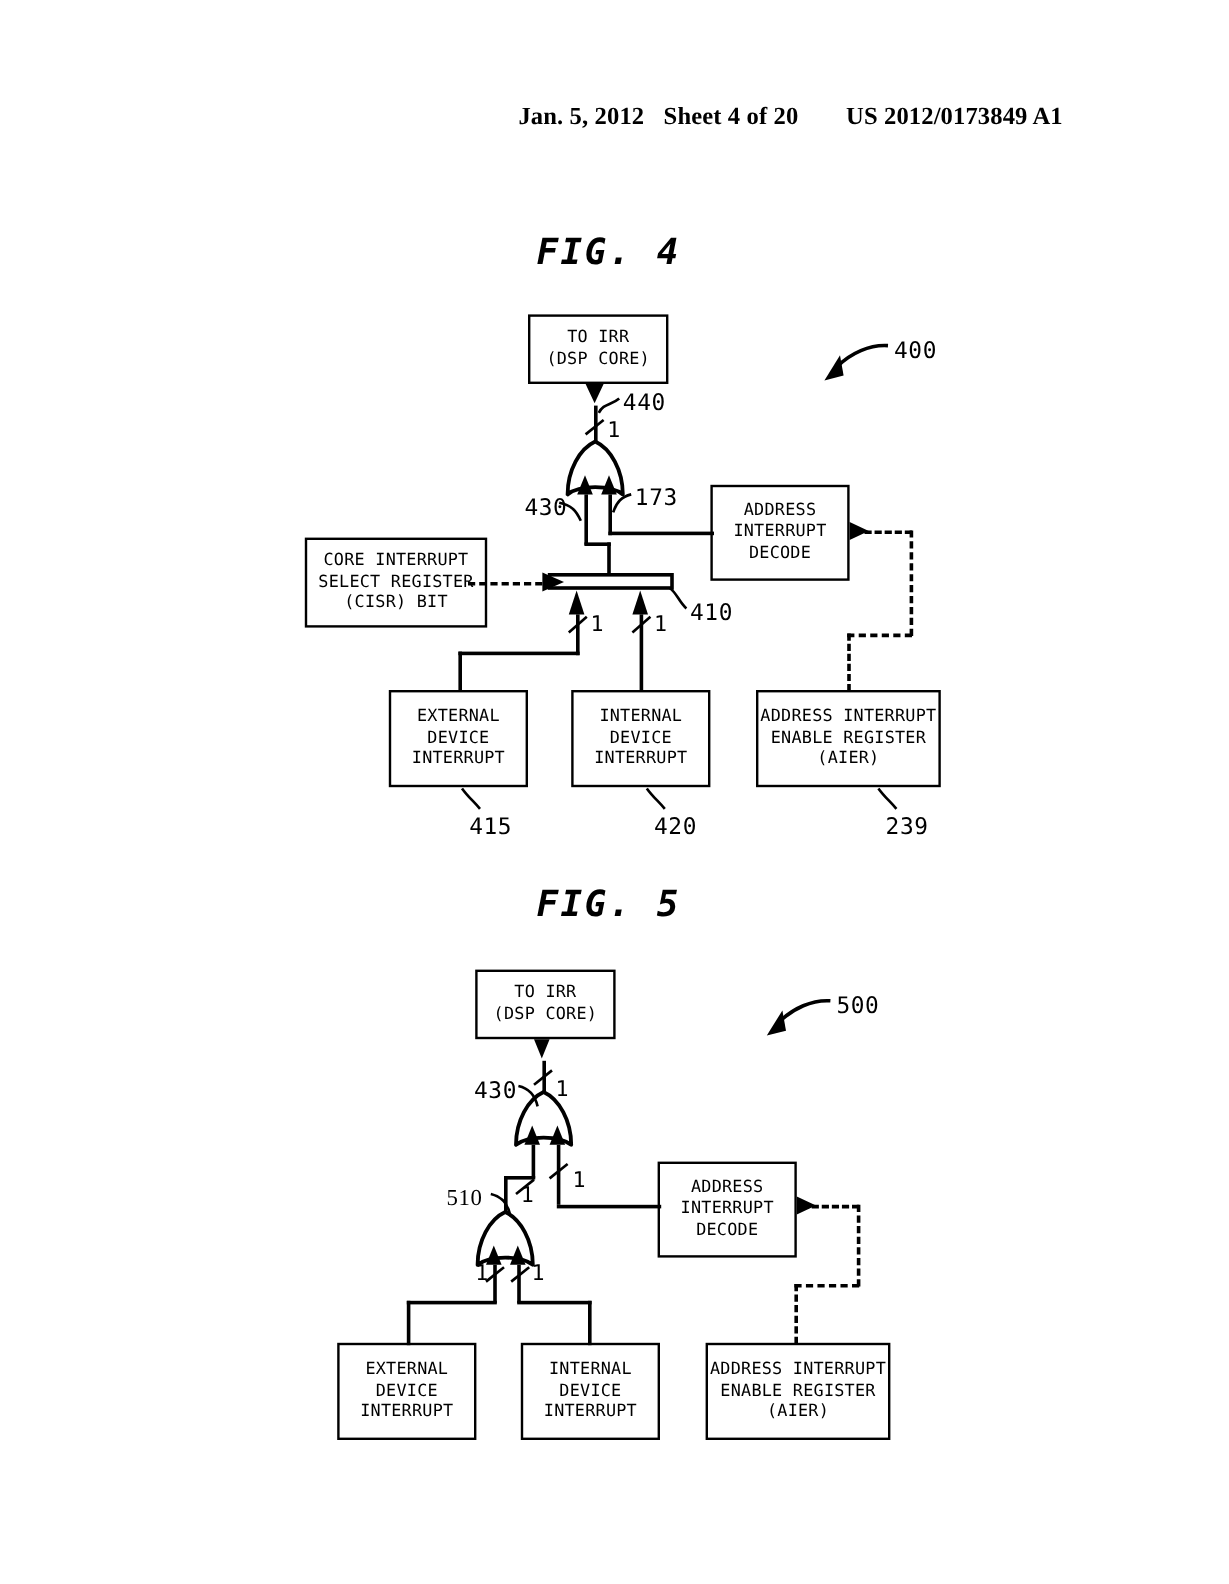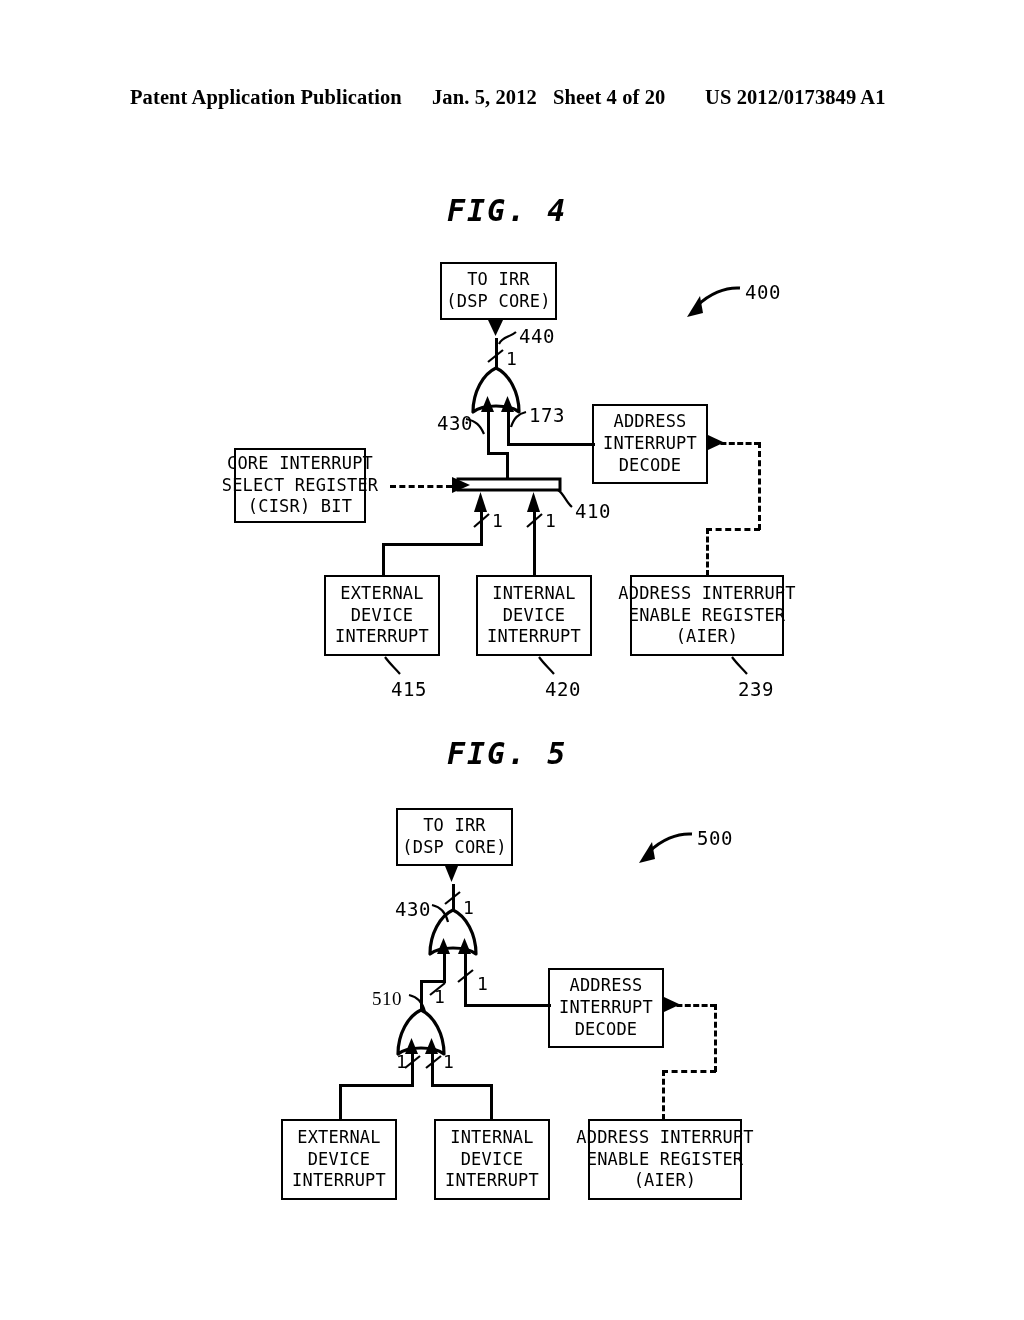--- a/index.html
+++ b/index.html
@@ -51,21 +51,21 @@
   .dbox {
     position: absolute;
     box-sizing: border-box;
     border: 2.5px solid #000;
     background: #fff;
     display: flex;
     flex-direction: column;
     align-items: center;
     justify-content: center;
     font-family: "DejaVu Sans Mono", monospace;
-    font-size: 17px;
+    font-size: 14px;
     line-height: 1.28;
     text-align: center;
     letter-spacing: 0.2px;
     white-space: nowrap;
   }
   .dbox .ln { display: block; }
 
   
   .wire-h, .wire-v {
     position: absolute;
@@ -110,40 +110,39 @@
     left: 0; top: 0;
     width: 1024px;
     height: 1320px;
     pointer-events: none;
   }
 </style>
 </head>
 <body>
 
 <div id="pub-header">
-  <span class="h-pub">Patent Application Publication</span>
   <span class="h-date">Jan. 5, 2012</span>
   <span class="h-sheet">Sheet 4 of 20</span>
   <span class="h-num">US 2012/0173849 A1</span>
 </div>
 
 <div class="fig-caption" style="left:447px; top:193px;">FIG. 4</div>
 
 <div class="dbox" style="left:440px; top:262px; width:117px; height:58px;">
   <span class="ln">TO IRR</span>
   <span class="ln">(DSP CORE)</span>
 </div>
 
 <div class="dbox" style="left:592px; top:404px; width:116px; height:80px;">
   <span class="ln">ADDRESS</span>
   <span class="ln">INTERRUPT</span>
   <span class="ln">DECODE</span>
 </div>
 
-<div class="dbox" style="left:234px; top:448px; width:132px; height:75px;">
+<div class="dbox" style="left:254px; top:448px; width:152px; height:75px;">
   <span class="ln">CORE INTERRUPT</span>
   <span class="ln">SELECT REGISTER</span>
   <span class="ln">(CISR) BIT</span>
 </div>
 
 <div class="dbox" style="left:324px; top:575px; width:116px; height:81px;">
   <span class="ln">EXTERNAL</span>
   <span class="ln">DEVICE</span>
   <span class="ln">INTERRUPT</span>
 </div>

